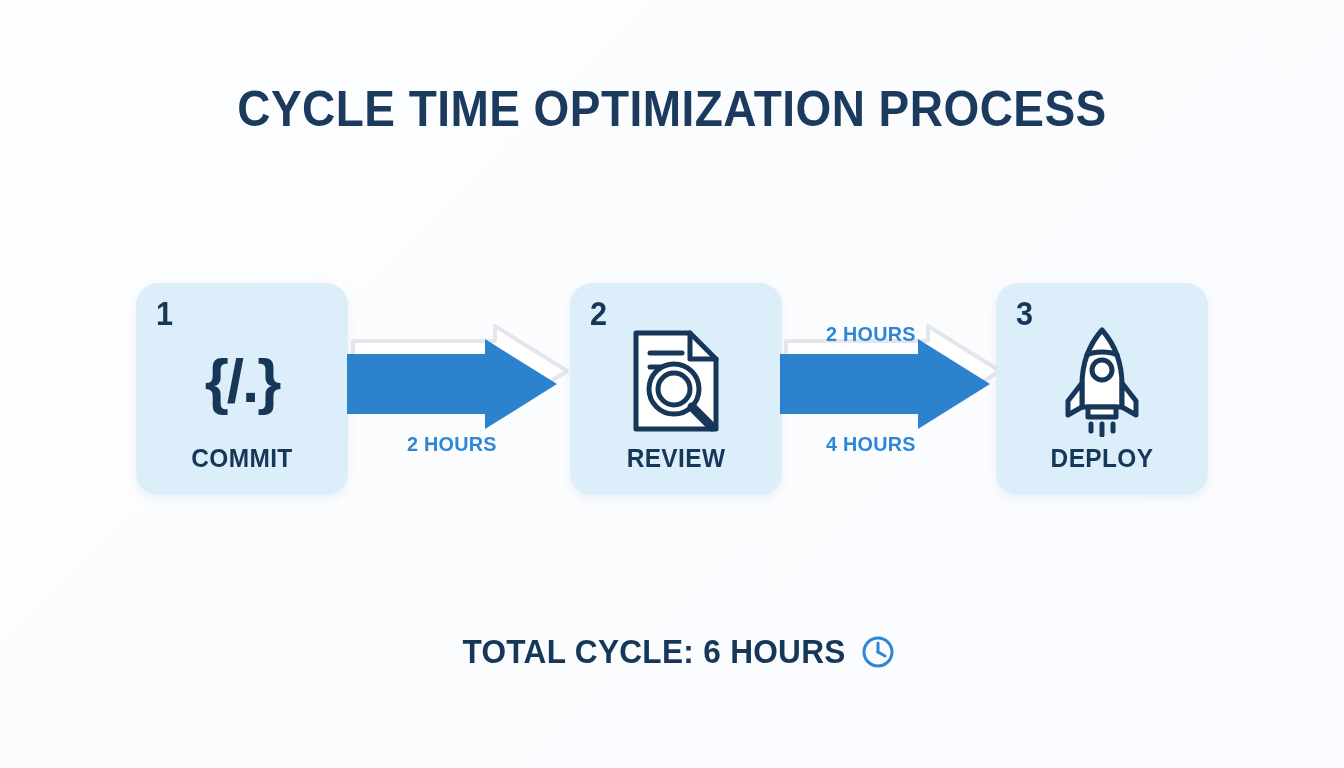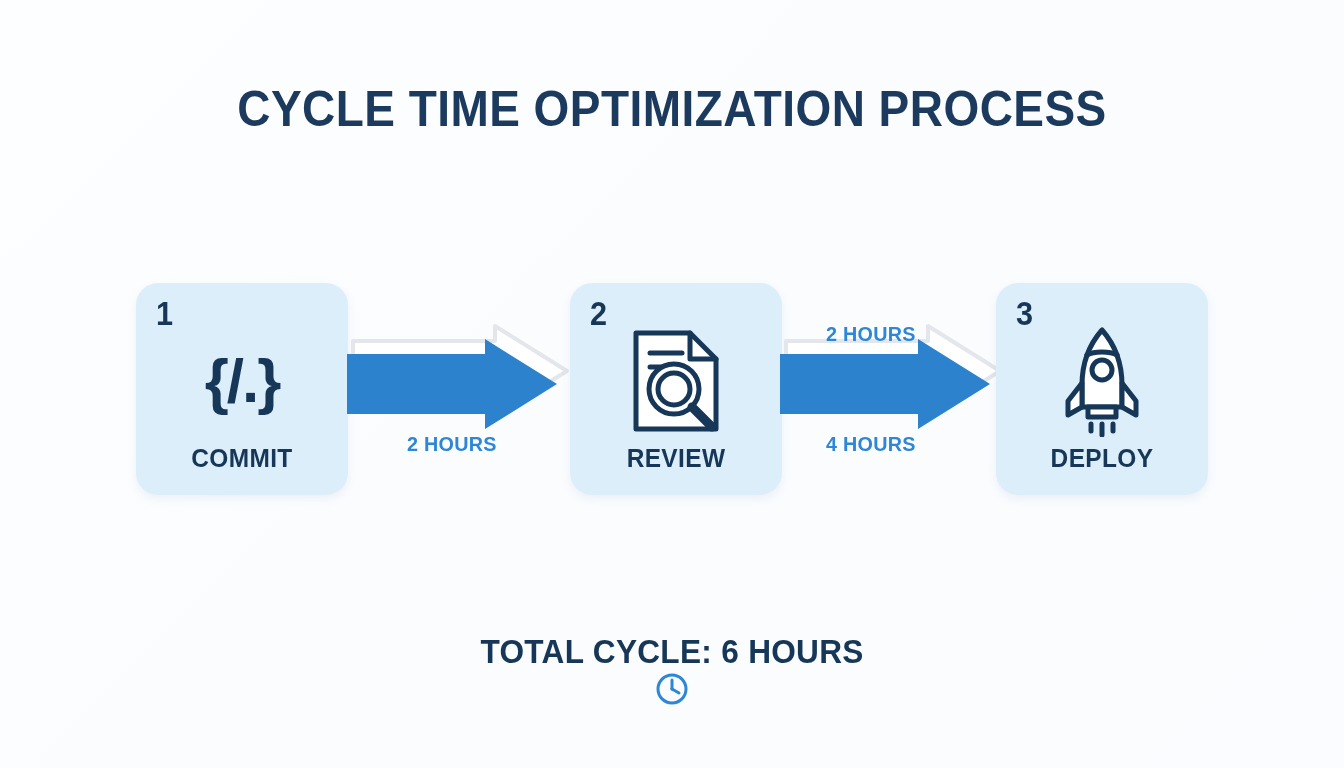--- a/index.html
+++ b/index.html
@@ -130,21 +130,20 @@
 
   
   .footer {
     position: absolute;
     top: 632px;
     left: 0;
     width: 1344px;
     display: flex;
     align-items: center;
     justify-content: center;
-    flex-direction: column;
   }
   .footer-text {
     font-size: 34px;
     font-weight: bold;
     color: #163758;
     letter-spacing: 0.3px;
     transform: scaleX(0.93);
     transform-origin: center center;
     white-space: nowrap;
   }

